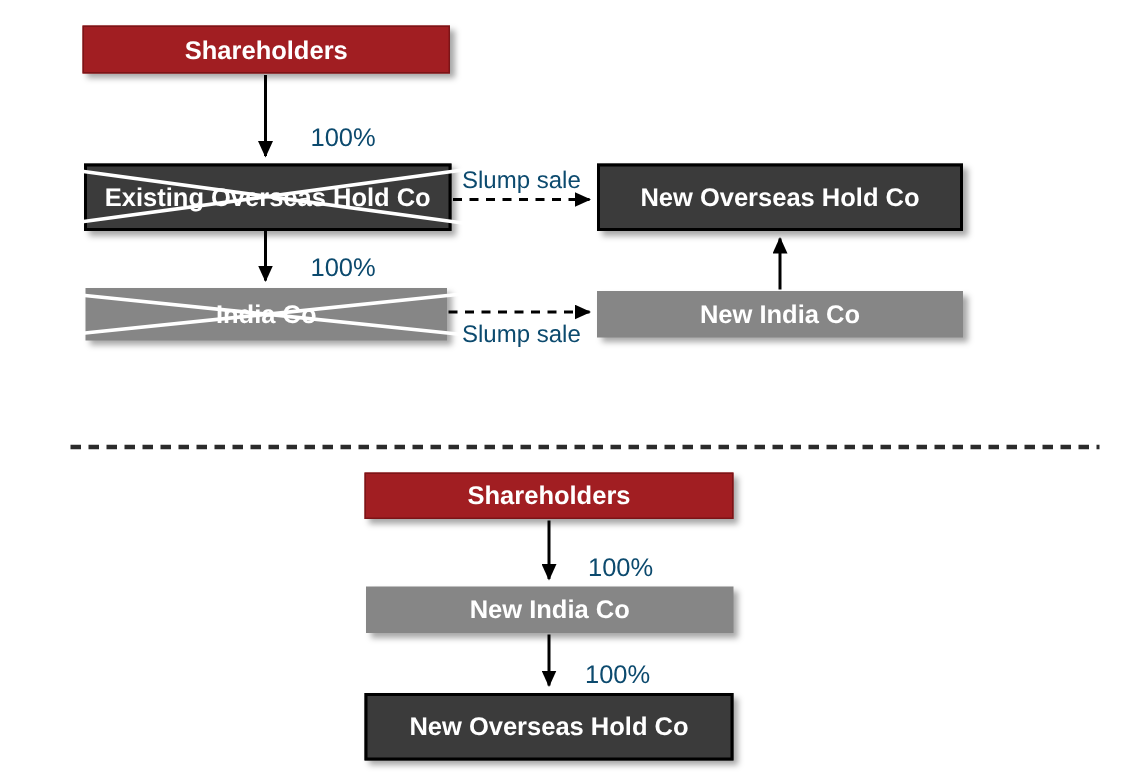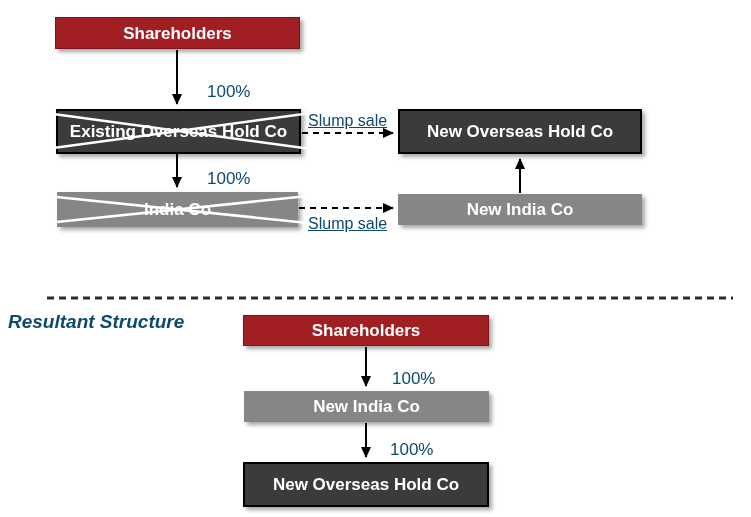--- a/index.html
+++ b/index.html
@@ -41,21 +41,21 @@
   .box.red   { background: #a11e22; border: 1px solid #7c1417; }
   .box.dark  { background: #3b3b3b; border: 2px solid #000000; }
   .box.gray  { background: #868686; border: none; }
   .freelabel {
     position: absolute;
     color: #0c4a6e;
     white-space: nowrap;
     z-index: 3;
   }
   .pct   { font-size: 17px; }
-  .slump { font-size: 16px; text-decoration: underline; }
+  .slump { font-size: 16px; }
   .section-title {
     font-size: 19px;
     font-weight: bold;
     font-style: italic;
   }
 </style>
 </head>
 <body>
 
 <div class="canvas">
@@ -96,21 +96,20 @@
   <div class="box gray" style="left:57px; top:192px; width:241px; height:35px;">India Co</div>
 
   <div class="freelabel slump" style="left:308px; top:112px;">Slump sale</div>
 
   <div class="freelabel slump" style="left:308px; top:215px;">Slump sale</div>
 
   <div class="box dark" style="left:398px; top:109px; width:244px; height:45px;">New Overseas Hold Co</div>
 
   <div class="box gray" style="left:398px; top:194px; width:244px; height:31px;">New India Co</div>
 
-  <div class="freelabel section-title" style="left:8px; top:311px;">Resultant Structure</div>
 
   <div class="box red" style="left:243px; top:315px; width:246px; height:31px;">Shareholders</div>
 
   <div class="freelabel pct" style="left:392px; top:369px;">100%</div>
 
   <div class="box gray" style="left:244px; top:391px; width:245px; height:31px;">New India Co</div>
 
   <div class="freelabel pct" style="left:390px; top:440px;">100%</div>
 
   <div class="box dark" style="left:243px; top:462px; width:246px; height:45px;">New Overseas Hold Co</div>

